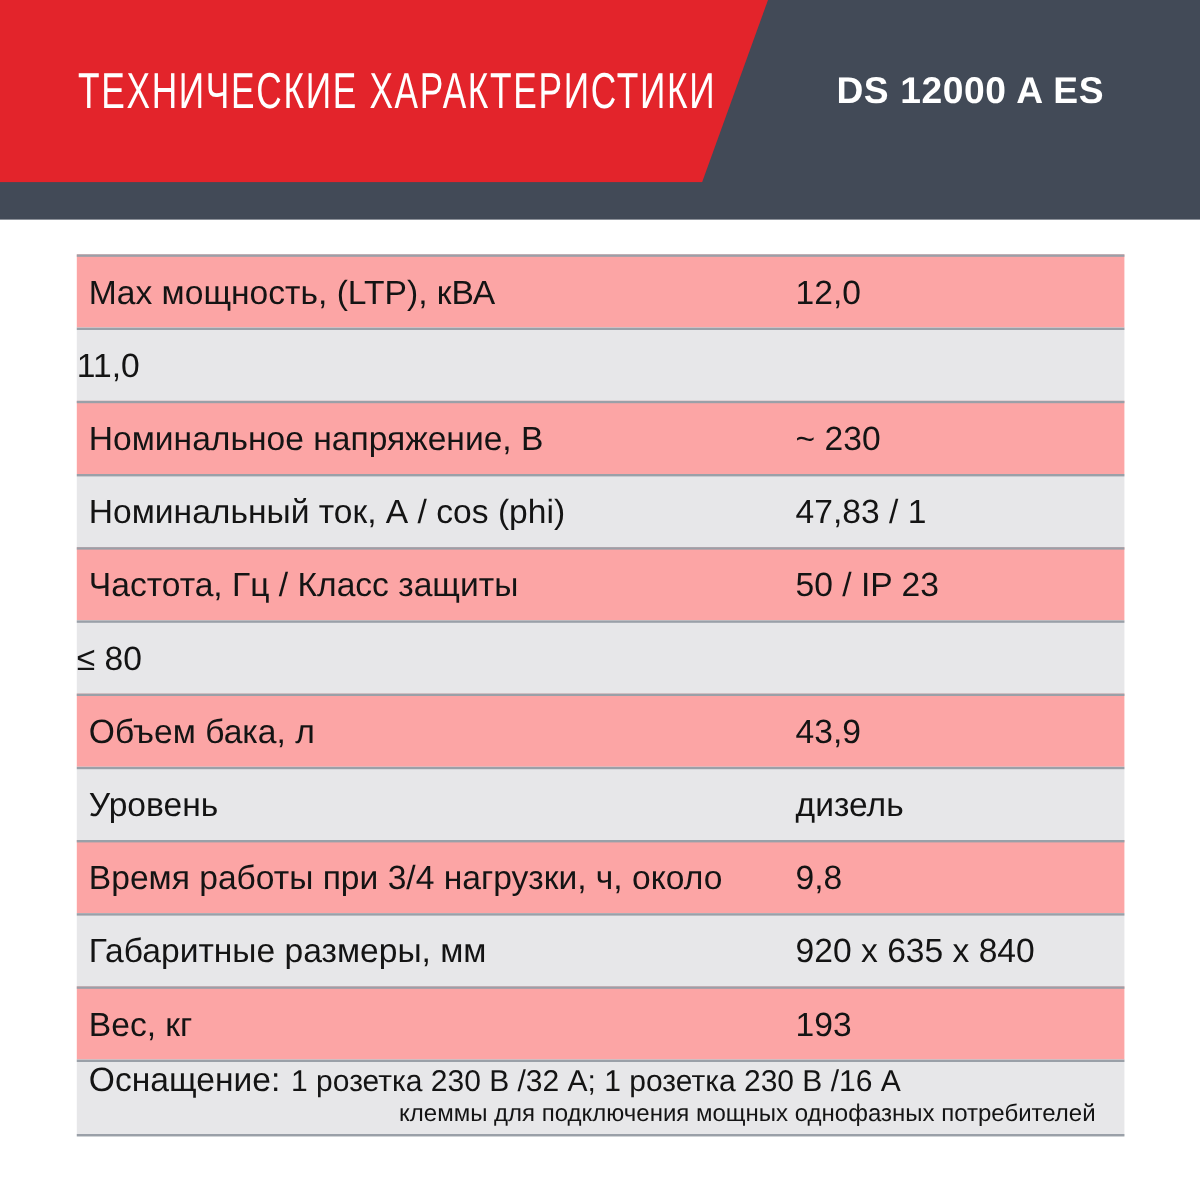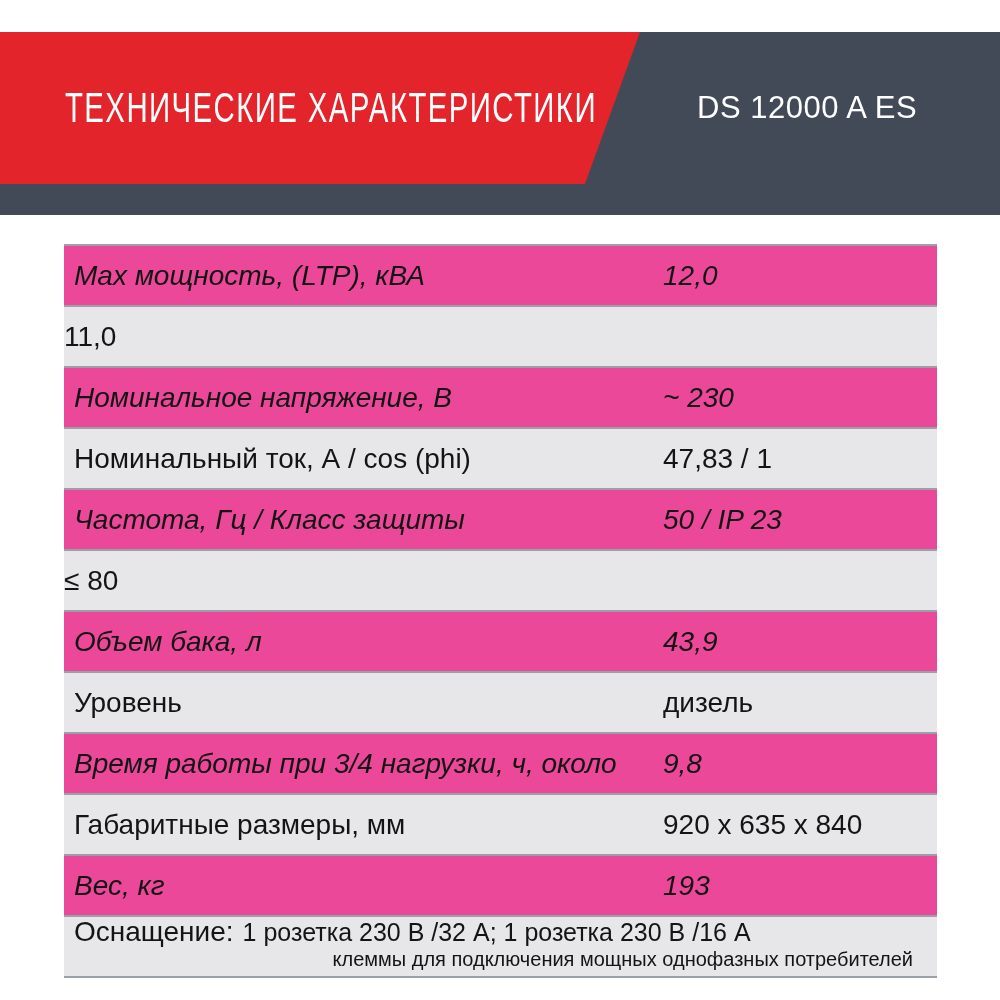--- a/index.html
+++ b/index.html
@@ -16,21 +16,20 @@
     width: 1000px;
     height: 1000px;
     background: #ffffff;
   }
   
   .header {
     position: relative;
     width: 1000px;
     height: 183px;
     background: var(--slate, #424a57);
-    margin-top: 32px;
   }
   .header .red-shape {
     position: absolute;
     left: 0; top: 0;
     width: 1000px;
     height: 152px;
     background: var(--red, #e3242b);
     clip-path: polygon(0 0, 640px 0, 585px 152px, 0 152px);
   }
   .header .title {
@@ -48,41 +47,41 @@
     transform-origin: left center;
   }
   .header .model {
     position: absolute;
     left: 697px; top: 0;
     height: 152px;
     display: flex;
     align-items: center;
     color: #ffffff;
     font-size: 31px;
-    font-weight: normal;
+    font-weight: bold;
     letter-spacing: 0.5px;
     white-space: nowrap;
   }
   
   .table {
     position: absolute;
     left: 64px;
     top: 212px;
     width: 873px;
   }
   .row {
     display: flex;
     align-items: center;
     height: 59px;
     border-top: 2px solid var(--line, #9aa0a8);
     font-size: 28px;
     color: #141414;
   }
   .row.gray { background: var(--stripe, #e7e7e9); }
-  .row.white { background: #ec4899; font-style: italic; }
+  .row.white { background: #fca5a5; }
   .row .label {
     flex: 0 0 589px;
     padding-left: 10px;
     white-space: nowrap;
   }
   .row .value {
     flex: 1 1 auto;
     white-space: nowrap;
   }
   

